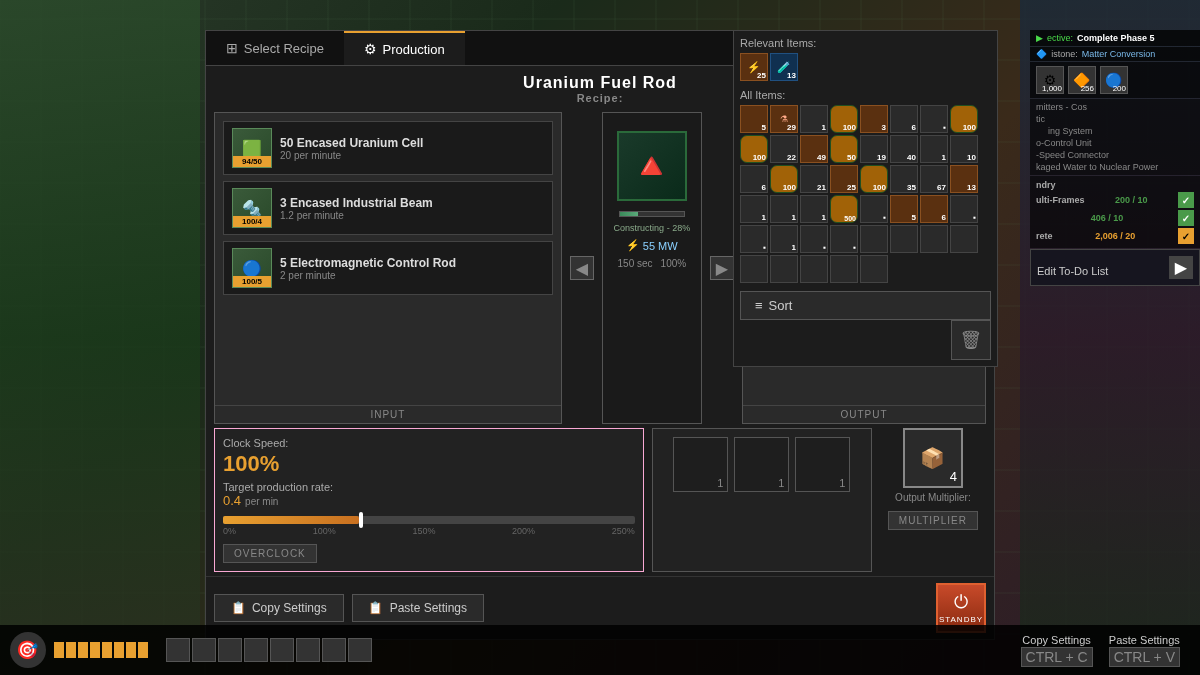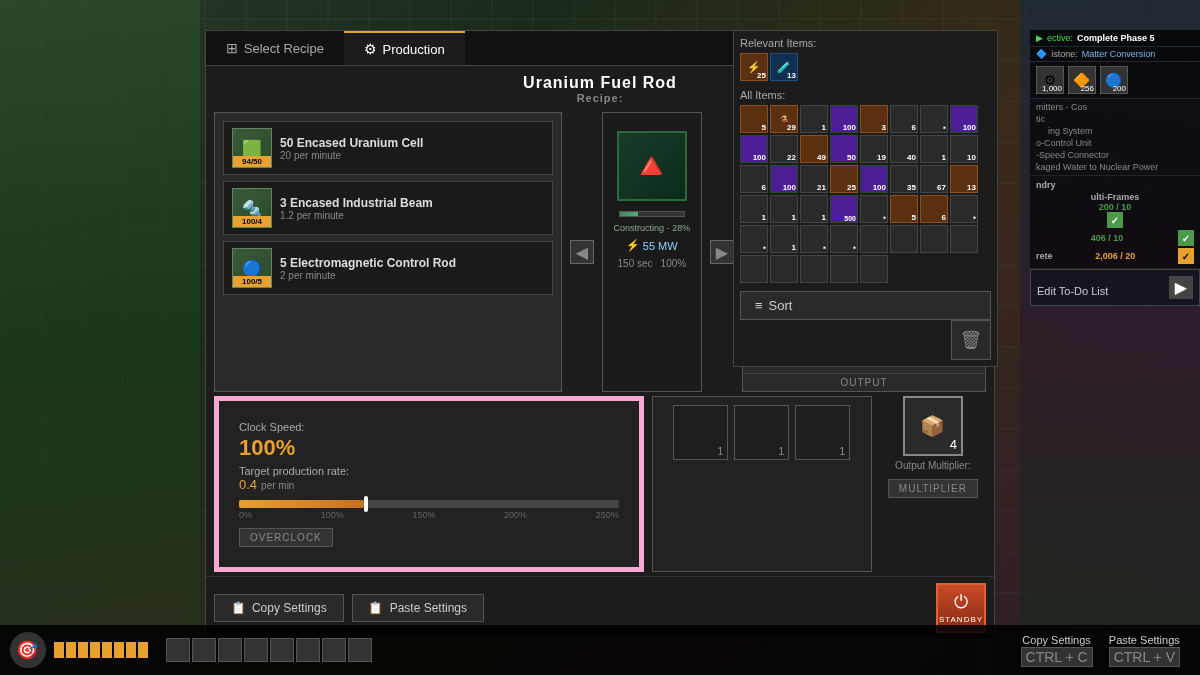--- a/index.html
+++ b/index.html
@@ -435,21 +435,21 @@
     .item-cell .item-count {
       position: absolute;
       bottom: 0;
       right: 1px;
       font-size: 8px;
       color: #fff;
       font-weight: bold;
     }
     .item-cell.orange-bg { background: #5a3010; border-color: #8a5020; }
     .item-cell.blue-bg { background: #103050; border-color: #205080; }
-    .item-cell.green-bg { background: #4c1d95; border-color: #205020; }
+    .item-cell.green-bg { background: #a16207; border-color: #205020; border-radius: 7px; }
 
     
     .sort-btn {
       display: flex;
       align-items: center;
       gap: 6px;
       background: #2a2a2a;
       border: 1px solid #555;
       color: #ccc;
       font-size: 13px;
@@ -539,22 +539,22 @@
 
     
     .clock-mult-row {
       display: flex;
       margin: 4px 8px;
       gap: 8px;
     }
     .clock-box {
       flex: 1;
       background: #222;
-      border: 5px solid #f9a8d4;
-      padding: 20px;
+      border: 1px solid #f9a8d4;
+      padding: 8px;
     }
     .mult-box {
       width: 220px;
       background: #222;
       border: 1px solid #555;
       padding: 8px;
       display: flex;
       flex-direction: column;
       align-items: center;
       gap: 6px;
@@ -631,20 +631,21 @@
           <div class="ingredient-icon">
             <span style="font-size:16px;">🔵</span>
             <div class="stock">100/5</div>
           </div>
           <div class="ingredient-info">
             <div class="ingredient-name">5 Electromagnetic Control Rod</div>
             <div class="ingredient-rate">2 per minute</div>
           </div>
         </div>
       </div>
+      <div class="panel-label">INPUT</div>
     </div>
 
     <div class="arrow-area">
       <div class="arrow-btn">◀</div>
     </div>
 
     <div class="machine-panel">
       <div class="machine-icon">
         <span style="font-size:36px;color:#4a9a5a;">🔺</span>
       </div>
@@ -935,21 +936,21 @@
     <div style="padding:1px 12px;">ing System</div>
     <div style="padding:1px 0;">o-Control Unit</div>
     <div style="padding:1px 0;">-Speed Connector</div>
     <div style="padding:1px 0;">kaged Water to Nuclear Power</div>
   </div>
 
   <div style="background:rgba(0,0,0,0.6);padding:4px 6px;display:flex;flex-direction:column;gap:2px;font-weight:bold;">
     <div style="display:flex;justify-content:space-between;font-size:9px;color:#aaa;align-items:center;">
       <span>ndry</span>
     </div>
-    <div style="display:flex;justify-content:space-between;font-size:9px;color:#aaa;align-items:center;flex-direction:column;">
+    <div style="display:flex;justify-content:space-between;font-size:9px;color:#aaa;align-items:center;">
       <span>ulti-Frames</span>
       <span style="color:#4a9a4a;">200 / 10</span>
       <div style="width:16px;height:16px;background:#4a9a4a;display:flex;align-items:center;justify-content:center;color:#fff;font-size:10px;">✓</div>
     </div>
     <div style="display:flex;justify-content:space-between;font-size:9px;color:#aaa;align-items:center;">
       <span></span>
       <span style="color:#4a9a4a;">406 / 10</span>
       <div style="width:16px;height:16px;background:#4a9a4a;display:flex;align-items:center;justify-content:center;color:#fff;font-size:10px;">✓</div>
     </div>
     <div style="display:flex;justify-content:space-between;font-size:9px;color:#aaa;align-items:center;">

